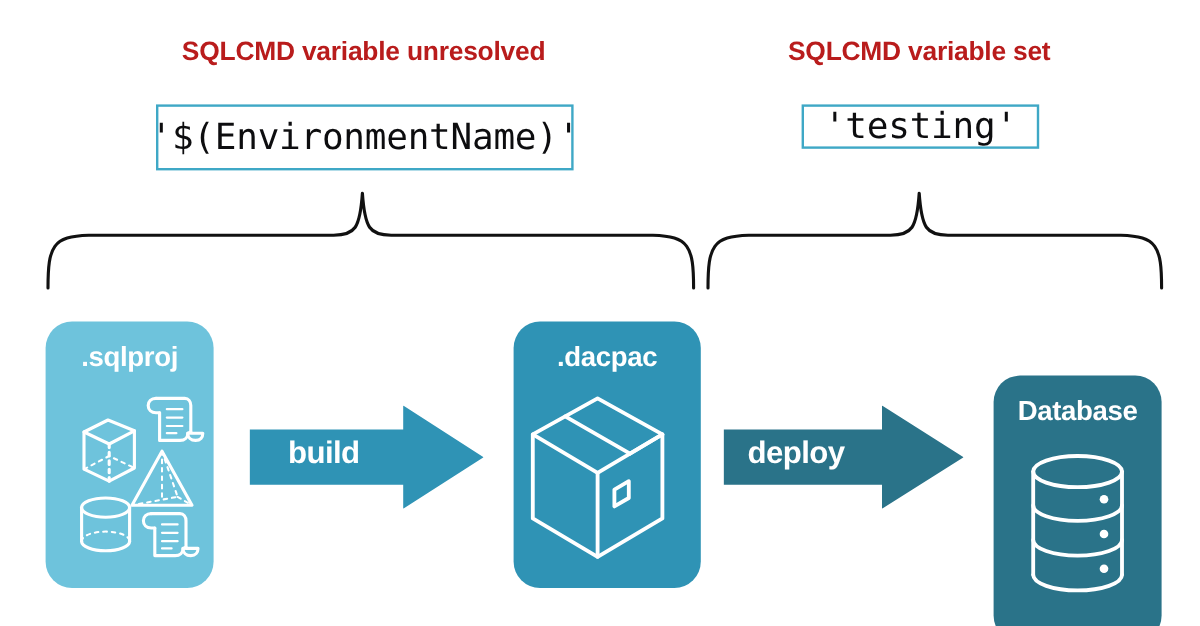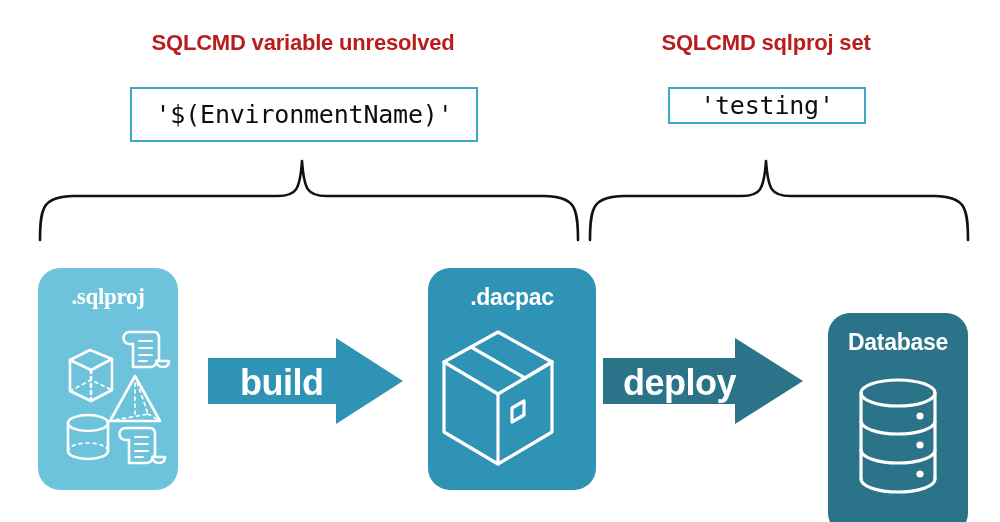--- a/index.html
+++ b/index.html
@@ -37,21 +37,21 @@
     position: absolute;
     box-sizing: border-box;
     background: #ffffff;
     border: 2px solid #3FA8C6;
     display: flex;
     align-items: center;
     justify-content: center;
   }
   .codebox .codetext {
     font-family: "DejaVu Sans Mono", monospace;
-    font-size: 25px;
+    font-size: 30px;
     color: #0d0d0f;
     white-space: pre;
     letter-spacing: -0.2px;
   }
 
   .stagebox {
     position: absolute;
     border-radius: 22px;
     box-sizing: border-box;
   }
@@ -71,42 +71,42 @@
     position: absolute;
     left: 0;
     right: 0;
     display: block;
   }
 
   .arrowlabel {
     position: absolute;
     font-family: "Liberation Sans", sans-serif;
     font-weight: bold;
-    font-size: 36px;
+    font-size: 26px;
     color: #ffffff;
     white-space: nowrap;
     letter-spacing: -0.5px;
   }
 
   svg { display: block; }
   .svg-layer {
     position: absolute;
     left: 0;
     top: 0;
     pointer-events: none;
   }
 </style>
 </head>
 <body>
 
 <div id="stage">
 
   <div class="heading" style="left:303px; top:30px;">SQLCMD variable unresolved</div>
 
-  <div class="heading" style="left:766px; top:30px;">SQLCMD sqlproj set</div>
+  <div class="heading" style="left:766px; top:30px;">SQLCMD variable set</div>
 
   <div class="codebox" style="left:130px; top:87px; width:348px; height:55px;">
     <span class="codetext">'$(EnvironmentName)'</span>
   </div>
 
   <div class="codebox" style="left:668px; top:87px; width:198px; height:37px;">
     <span class="codetext">'testing'</span>
   </div>
 
   <svg class="svg-layer" width="1000" height="522" viewBox="0 0 1000 522">
@@ -122,21 +122,21 @@
     <path d="M 590 240
              C 590 205, 594 197, 624 196
              L 742 196
              C 760 196, 764 190, 766 161
              C 768 190, 772 196, 790 196
              L 934 196
              C 964 197, 968 205, 968 240" fill="none" stroke="#111111" stroke-width="2.6" stroke-linecap="round" stroke-linejoin="round"></path>
   </svg>
 
   <div class="stagebox" style="left:38px; top:268px; width:140px; height:222px; background:#6EC3DC;">
-    <div class="boxlabel" style="top:16px;font-family:Liberation Serif, serif;">.sqlproj</div>
+    <div class="boxlabel" style="top:16px;">.sqlproj</div>
     <svg class="boxicon" style="top:50px;" width="140" height="160" viewBox="0 0 140 160">
       <g fill="none" stroke="#ffffff" stroke-width="2.6" stroke-linecap="round" stroke-linejoin="round">
 
         <g>
           <path d="M 32 42 L 52 32 L 74 41 L 74 72 L 53 83 L 32 73 Z"></path>
           <path d="M 32 42 L 53 52 L 74 41"></path>
           <path d="M 53 52 L 53 83" stroke-dasharray="3 4"></path>
           <path d="M 32 73 L 53 62 L 74 72" stroke-dasharray="3 4" stroke-width="1.7"></path>
         </g>
 
@@ -178,21 +178,21 @@
         </g>
       </g>
     </svg>
   </div>
 
   <svg class="svg-layer" style="left:208px; top:338px;" width="195" height="86" viewBox="0 0 195 86">
     <path d="M 0 20 L 128 20 L 128 0 L 195 43 L 128 86 L 128 66 L 0 66 Z" fill="#2F93B5"></path>
   </svg>
   <div class="arrowlabel" style="left:240px; top:362px;">build</div>
 
-  <div class="stagebox" style="left:428px; top:268px; width:168px; height:222px; background:#2F93B5;">
+  <div class="stagebox" style="left:428px; top:268px; width:156px; height:222px; background:#2F93B5;">
     <div class="boxlabel" style="top:16px;">.dacpac</div>
     <svg class="boxicon" style="top:48px;" width="140" height="165" viewBox="0 0 140 165">
       <g fill="none" stroke="#ffffff" stroke-width="3.2" stroke-linecap="round" stroke-linejoin="round">
 
         <path d="M 16 46 L 70 16 L 124 46 L 124 116 L 70 148 L 16 116 Z"></path>
 
         <path d="M 70 78 L 70 148"></path>
         <path d="M 16 46 L 70 78 L 124 46"></path>
 
         <path d="M 43 31 L 97 62"></path>

